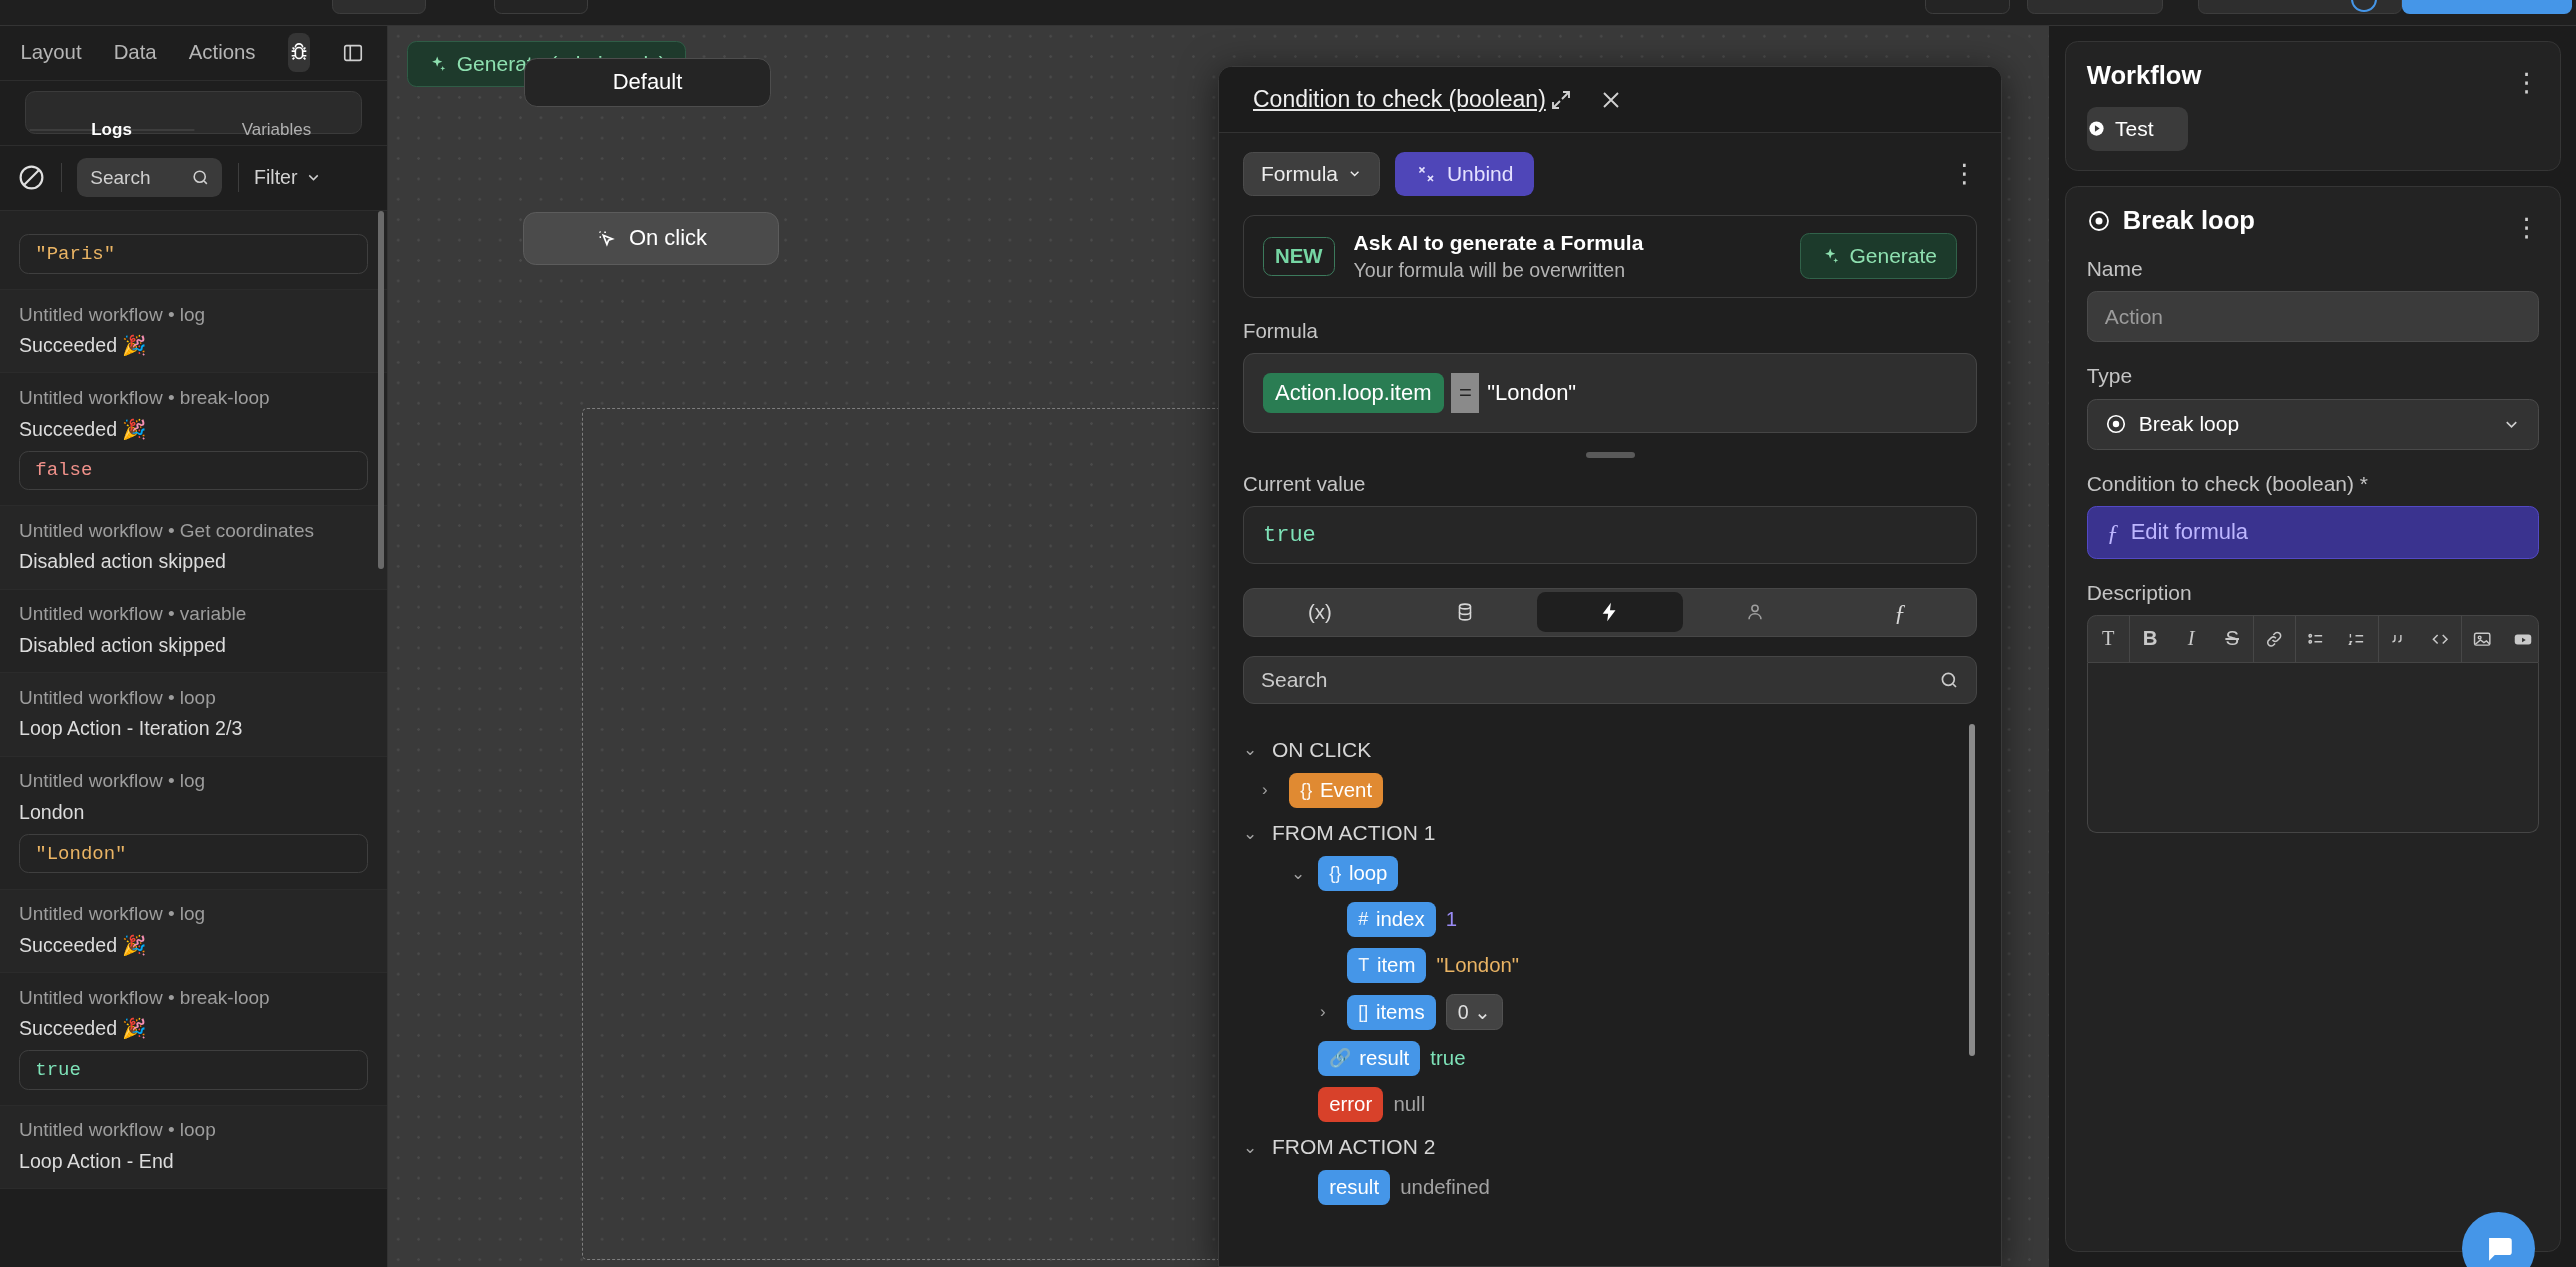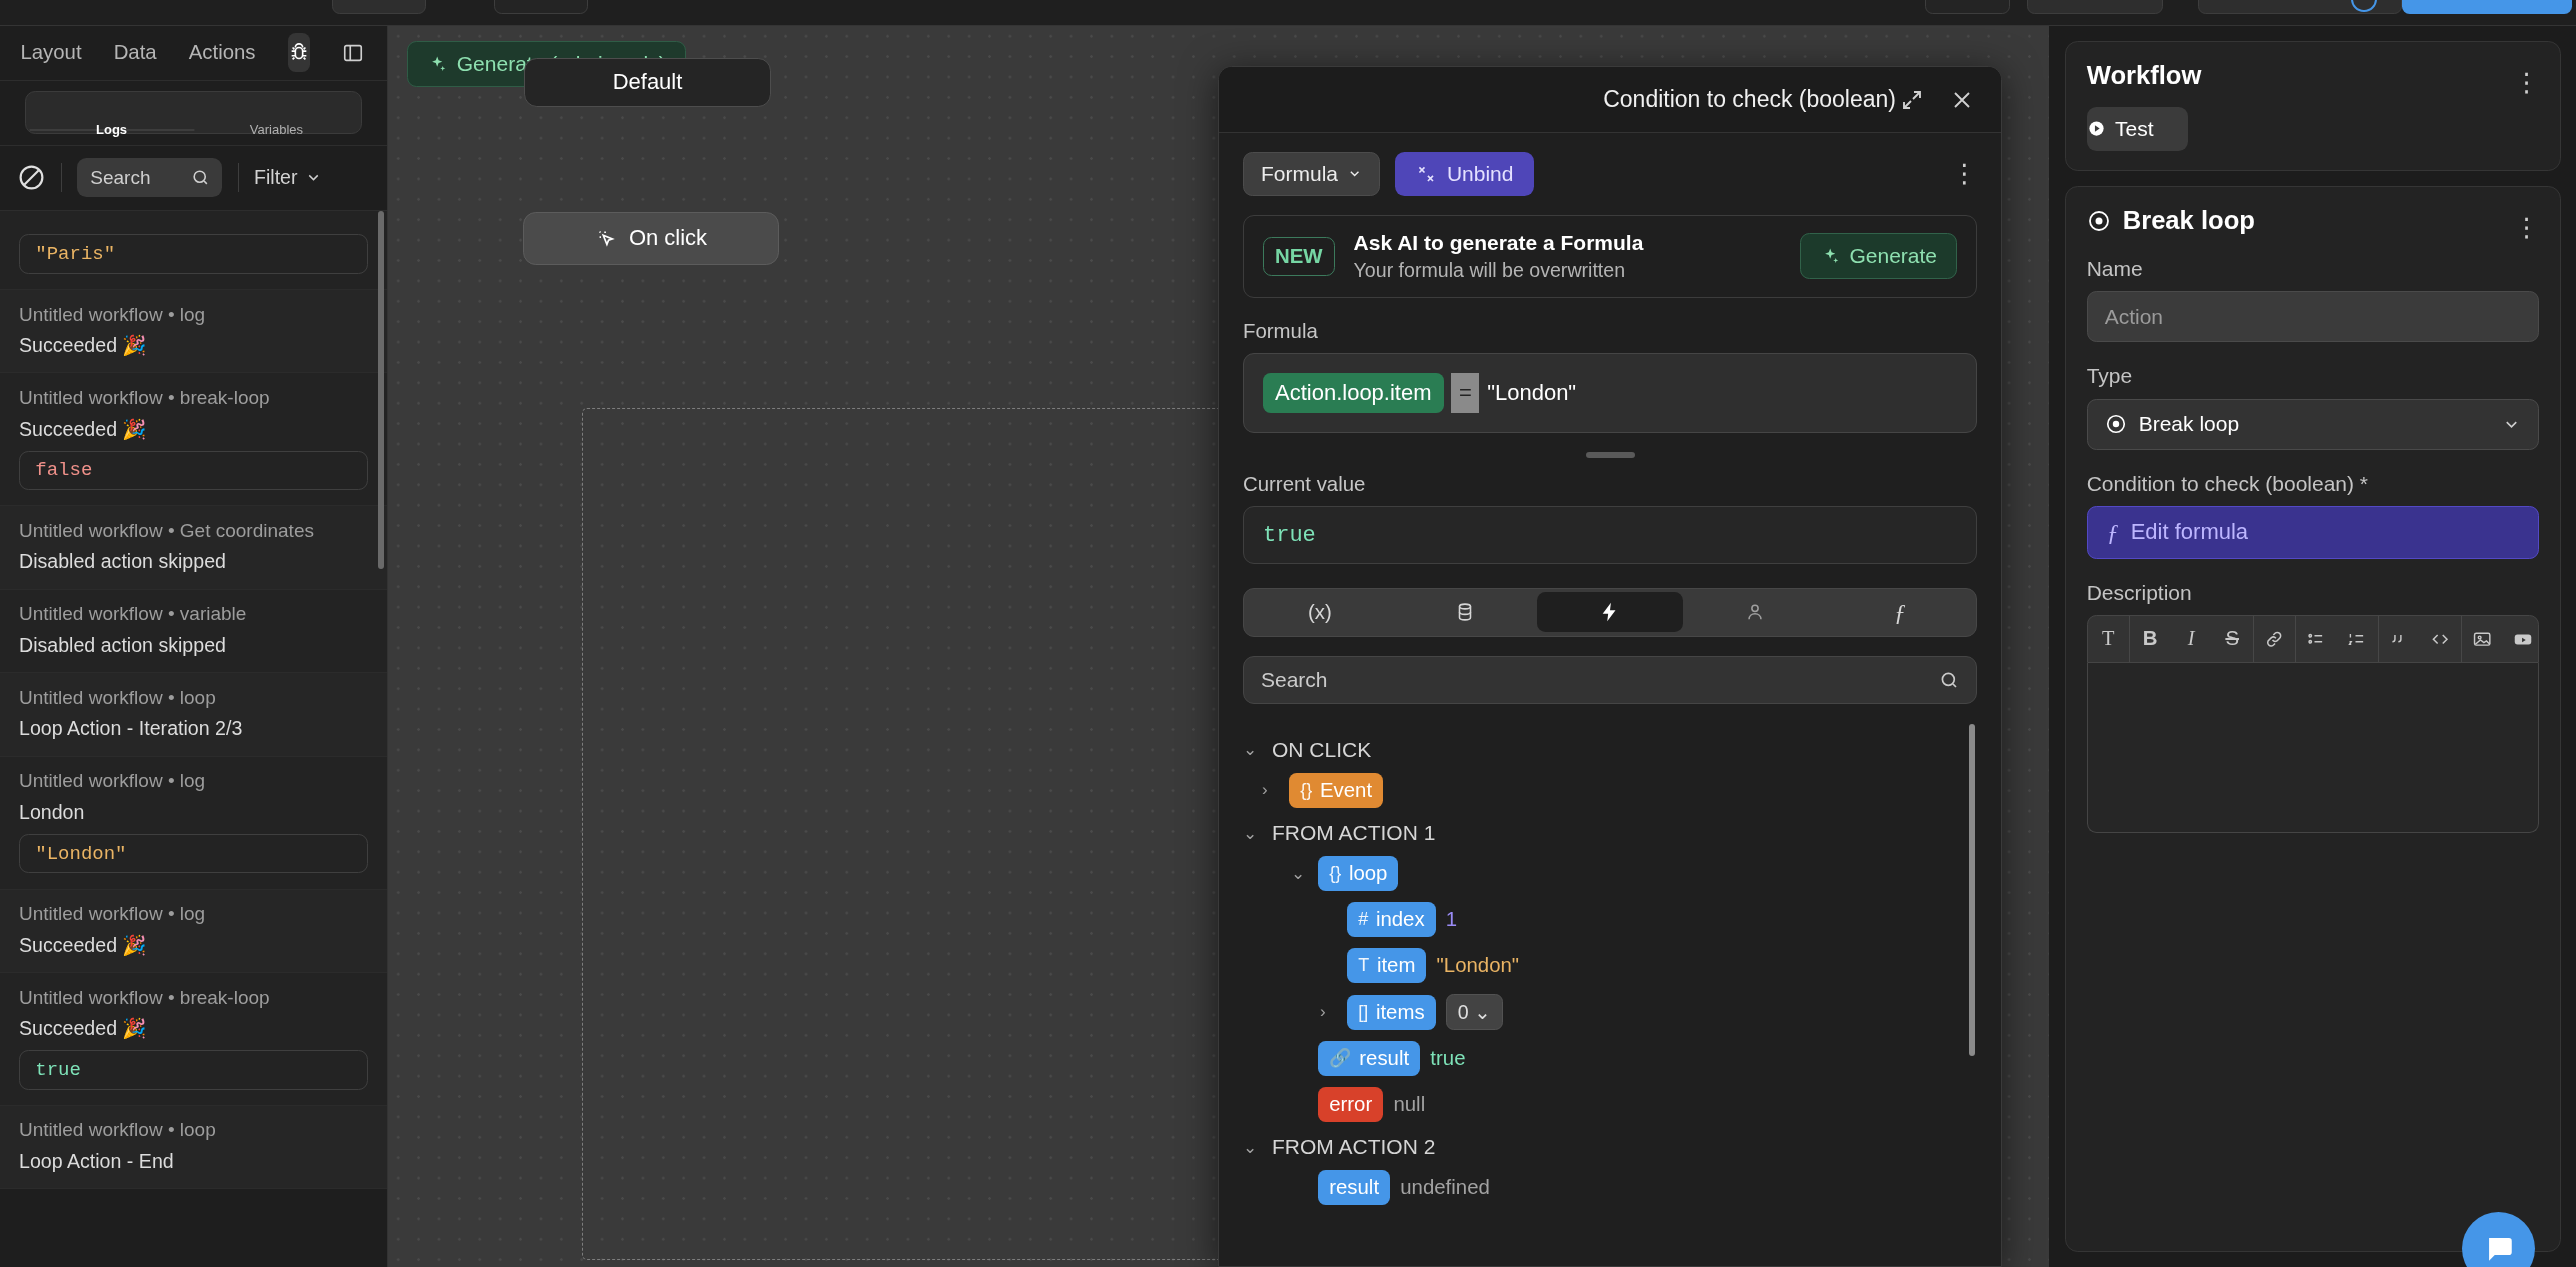--- a/index.html
+++ b/index.html
@@ -22,21 +22,21 @@
   
   .leftpanel{ position:absolute; left:0; top:25.6px; width:388px; height:1242px; background:#1e1e1e; border-right:0.9px solid #333; display:flex; flex-direction:column; }
   .lp-tabsrow{ height:55px; display:flex; align-items:center; padding:0 20.4px; gap:32px; border-bottom:0.9px solid #2d2d2d;}
   .lp-tab{ font-size:20.4px; color:#b5b5b5; cursor:pointer;}
   .lp-iconbtn{ width:39px; height:39px; border-radius:7.7px; display:flex; align-items:center; justify-content:center; cursor:pointer; }
   .lp-iconbtn.active{ background:#353535; }
   .lp-iconbtn svg{ width:22px; height:22px; }
 
   .lp-segrow{ height:65px; display:flex; align-items:center; justify-content:center; border-bottom:0.9px solid #2d2d2d; }
   .segmented{ width:337px; height:43px; background:#2b2b2b; border:0.9px solid #3b3b3b; border-radius:10.2px; display:flex; padding:2.6px; }
-  .seg{ flex:1; display:flex; align-items:center; justify-content:center; font-size:13px; border-radius:9px; color:#b0b0b0; cursor:pointer;margin-top:34px;}
+  .seg{ flex:1; display:flex; align-items:center; justify-content:center; font-size:17px; border-radius:9px; color:#b0b0b0; cursor:pointer;margin-top:34px;}
   .seg.active{ background:#1b1b1b; color:#fff; font-weight:600; border:0.9px solid #3d3d3d;}
 
   .lp-filterrow{ height:65px; display:flex; align-items:center; gap:0; padding:0 17px; border-bottom:0.9px solid #2d2d2d; }
   .divider-v{ width:0.9px; height:29px; background:#3e3e3e; margin:0 15.3px; }
   .clear-icon{ width:29px; height:29px; cursor:pointer;}
   .searchbox{ width:145px; height:39px; background:#3a3a3a; border-radius:9.4px; display:flex; align-items:center; justify-content:space-between; padding:0 12.8px; cursor:text;}
   .searchbox span{ font-size:19px; color:#cfcfcf;}
   .filter-btn{ display:flex; align-items:center; gap:7.7px; font-size:19.6px; color:#d2d2d2; cursor:pointer;}
 
   .loglist{ flex:1; overflow:hidden; position:relative; }
@@ -71,21 +71,21 @@
   .card-h{ font-size:25.6px; font-weight:700; display:flex; align-items:center; gap:12.8px; color:#fff;}
   .card-h.dim{ color:#9a9a9a; }
   .card-sub{ margin-top:8.5px; font-size:21px; color:#cfcfcf;}
   .card-sub.dim{ color:#8f8f8f;}
   .plus-stub{ position:absolute; left:1193px; width:66px; height:34px; border-radius:17px; background:#3f3f3f; color:#8d8d8d; font-size:24px; text-align:center; line-height:32px;}
   .node-end{ position:absolute; left:1107px; top:1208px; width:221px; height:49px; background:#1c1c1c; border-radius:12px; display:flex; align-items:center; justify-content:center; color:#fff; font-size:24px; font-weight:700;}
 
   
   .modal{ position:absolute; left:1218px; top:66px; width:784px; height:1201px; background:#1f1f1f;
      border:0.9px solid #3a3a3a; border-radius:13.6px 13.6px 0 0; box-shadow:0 6.8px 37px rgba(0,0,0,.55); overflow:hidden; display:flex; flex-direction:column;}
-  .modal-head{ height:66px; display:flex; align-items:center; justify-content:flex-end; padding:0 24px; border-bottom:0.9px solid #333; background:#1c1c1c;}
+  .modal-head{ height:66px; display:flex; align-items:center; justify-content:flex-start; padding:0 34px; border-bottom:0.9px solid #333; background:#1c1c1c;text-decoration:underline;}
   .modal-title{ font-size:23px; color:#f0f0f0;}
   .modal-head-actions{ display:flex; align-items:center; gap:19px;}
   .mh-btn{ width:31px; height:31px; display:flex; align-items:center; justify-content:center; cursor:pointer; color:#d0d0d0;}
   .modal-body{ flex:1; padding:19px 24px 0 24px; display:flex; flex-direction:column; overflow:hidden;}
   .row-top{ display:flex; align-items:center; gap:15.3px; margin-bottom:19px;}
   .btn-formula{ height:44px; background:#3e3e3e; border:0.9px solid #4c4c4c; border-radius:9.4px; padding:0 17px; display:flex; align-items:center; gap:8.5px; font-size:21px; color:#ececec; cursor:pointer;}
   .btn-unbind{ height:44px; background:#4f46b8; border-radius:9.4px; padding:0 20.4px; display:flex; align-items:center; gap:11px; font-size:21px; color:#e4e1ff; cursor:pointer;}
   .kebab{ margin-left:auto; cursor:pointer; color:#cfcfcf; font-size:25.6px; letter-spacing:0; line-height:.6;}
   .ai-banner{ border:0.9px solid #3c3c3c; border-radius:11px; padding:15.3px 19px; display:flex; align-items:center; gap:19px; margin-bottom:22px;}
   .new-badge{ border:0.9px solid #3c7a5c; border-radius:8.5px; color:#76d6a4; font-size:20.4px; font-weight:700; padding:6.8px 11px;}

